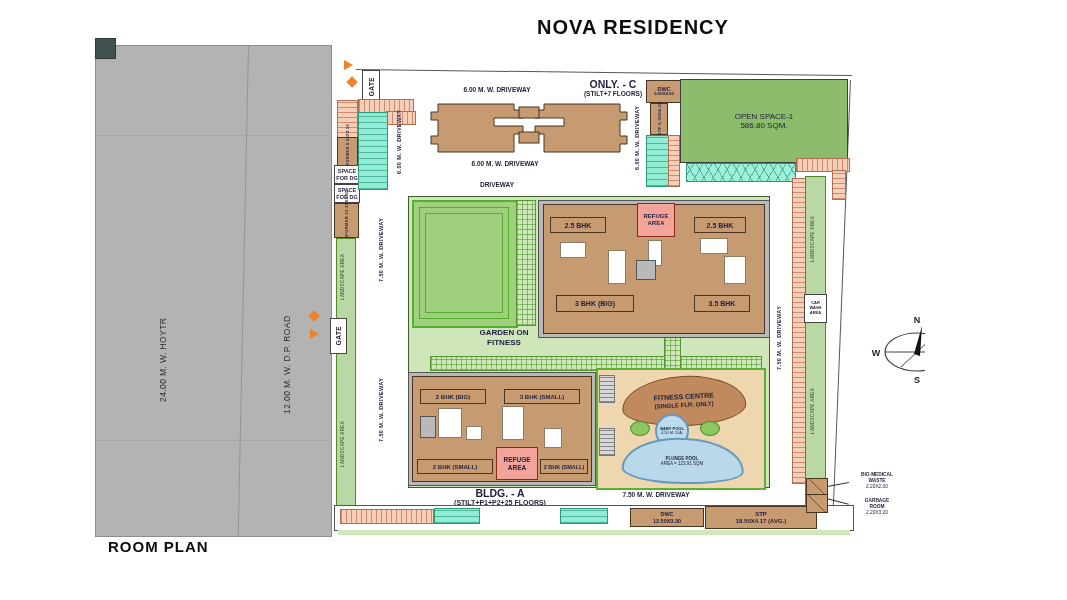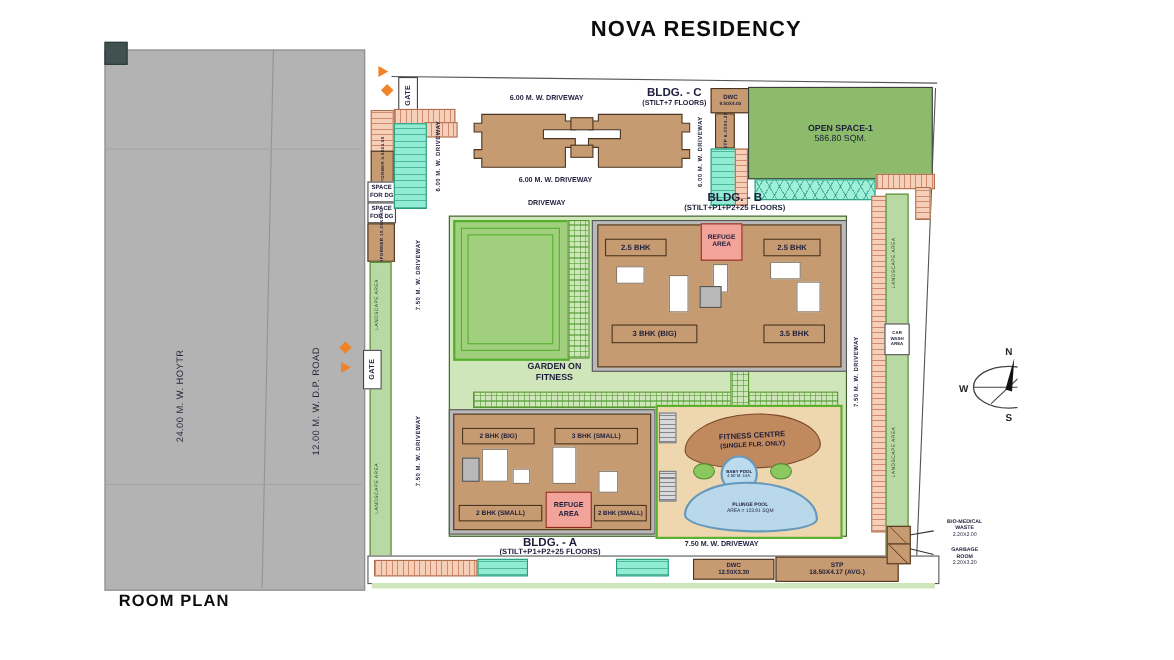--- a/index.html
+++ b/index.html
@@ -84,21 +84,21 @@
   <div class="abs whitebox ctr" style="left:330px;top:318px;width:15px;height:34px;">
     <span class="vt" style="font-size:6.5px;font-weight:bold;">GATE</span>
   </div>
 
   <div class="abs hatchV" style="left:358px;top:99px;width:54px;height:12px;"></div>
   <div class="abs hatchV" style="left:386px;top:111px;width:28px;height:12px;"></div>
   <div class="abs mintH" style="left:358px;top:112px;width:28px;height:76px;"></div>
 
   <div class="abs ctr" style="left:432px;top:86px;width:130px;font-size:6.5px;font-weight:600;">6.00 M. W. DRIVEWAY</div>
   <div class="abs col" style="left:548px;top:78px;width:130px;">
-    <span style="font-size:10.5px;font-weight:bold;">BLDG. - C</span>
+    <span style="font-size:10.5px;font-weight:bold;">ONLY. - C</span>
     <span style="font-size:6.5px;font-weight:600;">(STILT+7 FLOORS)</span>
   </div>
   <svg class="abs" style="left:430px;top:102px;" width="198" height="52" viewBox="0 0 198 52">
     <defs>
       <path id="wing" d="M8,2 H84 V8 H93 V16 H64 V24 H93 V32 H84 V50 H8 V42 H1 V34 H8 V18 H1 V10 H8 Z"></path>
     </defs>
     <use href="#wing" fill="#c79b72" stroke="#4a3520" stroke-width="1"></use>
     <use href="#wing" transform="translate(198,0) scale(-1,1)" fill="#c79b72" stroke="#4a3520" stroke-width="1"></use>
     <rect x="89" y="5" width="20" height="11" fill="#c79b72" stroke="#4a3520"></rect>
     <rect x="89" y="30" width="20" height="11" fill="#c79b72" stroke="#4a3520"></rect>
@@ -110,32 +110,28 @@
   <div class="abs chip col" style="left:646px;top:80px;width:34px;height:21px;line-height:1.1;">
     <span style="font-size:5.5px;">DWC</span>
     <span style="font-size:4.3px;">9.50X4.00</span>
   </div>
   <div class="abs chip ctr" style="left:650px;top:103px;width:16px;height:30px;">
     <span class="vt" style="font-size:4.2px;">STP 6.00X4.20</span>
   </div>
   <div class="abs mintH" style="left:646px;top:135px;width:22px;height:50px;"></div>
   <div class="abs hatchH" style="left:668px;top:135px;width:10px;height:50px;"></div>
   <div class="abs col" style="left:680px;top:79px;width:166px;height:82px;background:#8cbb6c;border:1.5px solid #3e3e3e;">
-    <span style="font-size:8px;font-weight:bold;">OPEN SPACE-1</span>
+    <span style="font-size:8px;font-weight:normal;">OPEN SPACE-1</span>
     <span style="font-size:8px;font-weight:normal;">586.80 SQM.</span>
   </div>
   <div class="abs mintX" style="left:686px;top:163px;width:108px;height:17px;"></div>
   <div class="abs hatchV" style="left:796px;top:158px;width:52px;height:12px;"></div>
   <div class="abs hatchH" style="left:832px;top:170px;width:12px;height:28px;"></div>
 
   <div class="abs ctr" style="left:452px;top:181px;width:90px;font-size:6.5px;font-weight:600;">DRIVEWAY</div>
-  <div class="abs col" style="left:588px;top:174px;width:160px;">
-    <span style="font-size:10.5px;font-weight:bold;">BLDG. - B</span>
-    <span style="font-size:7px;font-weight:600;">(STILT+P1+P2+25 FLOORS)</span>
-  </div>
 
   <div class="abs vt ctr" style="left:378px;top:212px;height:76px;font-size:5.5px;font-weight:600;">7.50 M. W. DRIVEWAY</div>
   <div class="abs vt ctr" style="left:378px;top:372px;height:76px;font-size:5.5px;font-weight:600;">7.50 M. W. DRIVEWAY</div>
 
   <div class="abs" style="left:408px;top:196px;width:360px;height:290px;background:#cfe5ba;border:1px solid #3c5c2c;"></div>
 
   <div class="abs" style="left:412px;top:200px;width:102px;height:124px;background:#a0d07e;border:2px solid #54b02c;"></div>
   <div class="abs" style="left:419px;top:207px;width:88px;height:110px;border:1px solid #54b02c;"></div>
   <div class="abs" style="left:425px;top:213px;width:76px;height:98px;border:1px solid #54b02c;"></div>
   <div class="abs gridP" style="left:516px;top:200px;width:18px;height:124px;"></div>

